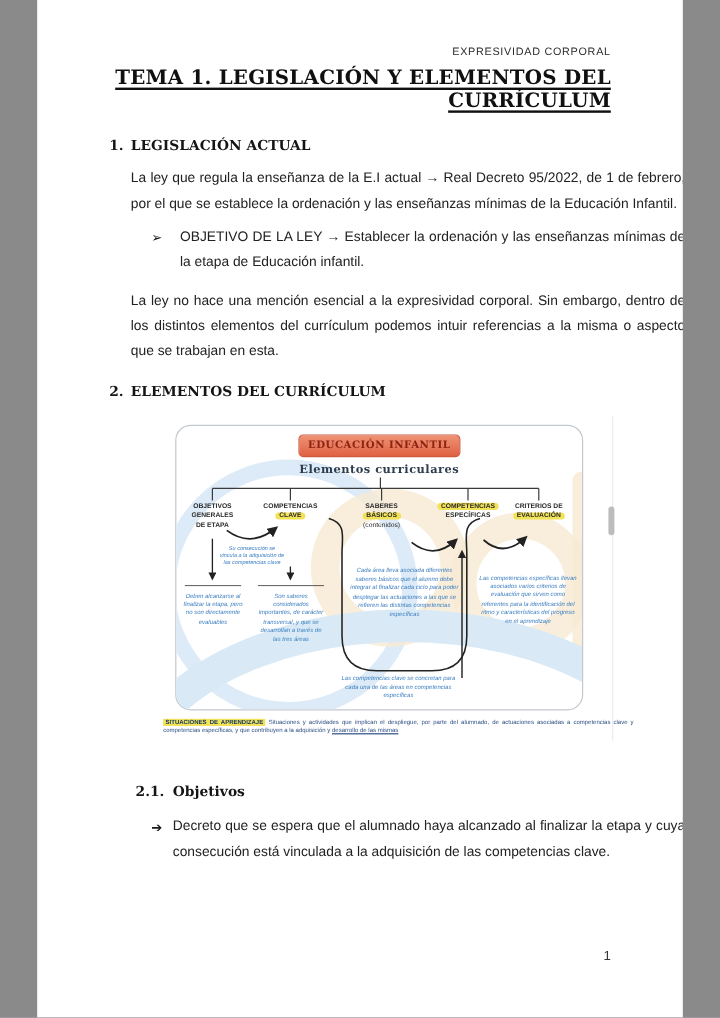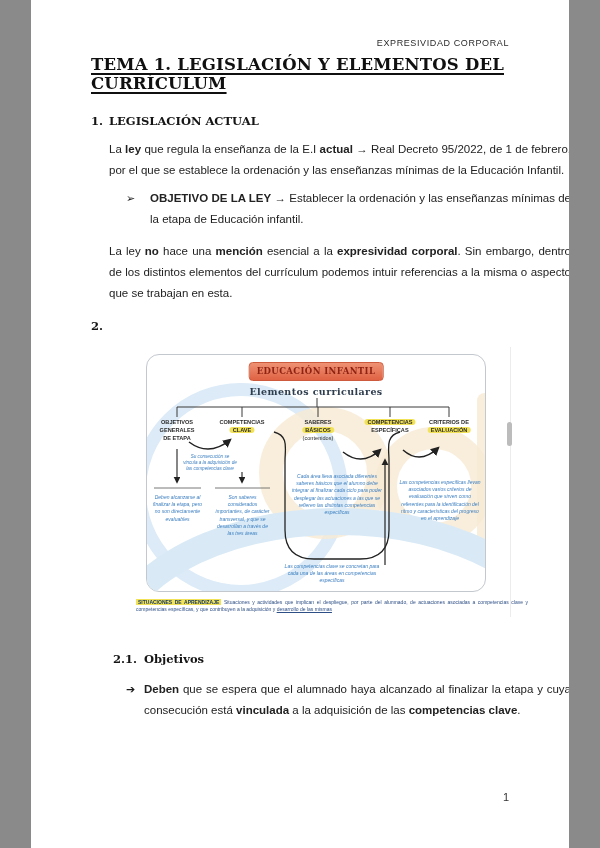--- a/index.html
+++ b/index.html
@@ -7,39 +7,39 @@
   .page {
     position:relative; width:538px; height:848px; margin:0 auto;
     background:#ffffff; overflow:hidden;
     font-family:"Liberation Sans", sans-serif; color:#1f1f1f;
   }
   .content { position:absolute; inset:0; padding:38px 60px 0 60px; }
 
   .running-header { text-align:right; font-size:9px; letter-spacing:.6px; color:#2b2b2b; }
 
   .doc-title {
-    margin-top:7px; text-align:left;
+    margin-top:7px; text-align:right;
     font-family:"DejaVu Serif", serif; font-weight:700; font-size:16.5px; color:#101010;
     text-decoration:underline; text-underline-offset:3px; text-decoration-thickness:1.5px;
     letter-spacing:.2px;
   }
 
   .h-num {
     margin-top:21px; font-family:"DejaVu Serif", serif; font-weight:700;
     font-size:11.5px; color:#151515; display:flex;
   }
   .h-num .num { width:18px; flex:0 0 auto; }
   .h-sub { margin-top:28px; margin-left:22px; }
   .h-sub .num { width:31px; }
 
   .body-par {
     margin-left:18px; margin-top:11px; width:462px;
     font-size:11.5px; line-height:21px; text-align:justify; color:#222;
   }
-  .b { font-weight:700; }
+  .b { font-weight:400; }
 
   .bullet { position:relative; margin-left:35px; margin-top:7px; width:445px; }
   .bullet .marker {
     position:absolute; left:0; top:0; font-family:"DejaVu Sans", sans-serif;
     font-size:11px; line-height:21px; color:#1a1a1a;
   }
   .bullet .btext {
     margin-left:24px; font-size:11.5px; line-height:21px; text-align:justify; color:#222;
   }
   .bullet2 { margin-left:35px; }
@@ -117,20 +117,21 @@
 
     <div class="bullet">
       <span class="marker">➢</span>
       <p class="btext"><span class="b">OBJETIVO DE LA LEY</span><span> → Establecer la ordenación y las enseñanzas mínimas de la etapa de Educación infantil.</span></p>
     </div>
 
     <p class="body-par" style=""><span>La ley </span><span class="b">no</span><span> hace una </span><span class="b">mención</span><span> esencial a la </span><span class="b">expresividad corporal</span><span>. Sin embargo, dentro de los distintos elementos del currículum podemos intuir referencias a la misma o aspecto que se trabajan en esta.</span></p>
 
     <div class="h-num" style="margin-top:15px">
       <span class="num">2.</span>
+      <span>ELEMENTOS DEL CURRÍCULUM</span>
     </div>
 
     <div class="figure">
       <div class="diag-box">
         <div class="wm wm-ring"></div>
         <div class="wm wm-beige1"></div>
         <div class="wm wm-beige2"></div>
         <div class="wm wm-stem"></div>
         <div class="wm wm-swoosh"></div>
 
@@ -197,19 +198,19 @@
       <div class="scroll-thumb"></div>
     </div>
 
     <div class="h-num h-sub">
       <span class="num">2.1.</span>
       <span>Objetivos</span>
     </div>
 
     <div class="bullet bullet2" style="margin-top:13px">
       <span class="marker">➔</span>
-      <p class="btext"><span class="b">Deben</span><span> que se espera que el alumnado haya alcanzado al finalizar la etapa y cuya consecución está </span><span class="b">vinculada</span><span> a la adquisición de las </span><span class="b">competencias clave</span><span>.</span></p>
+      <p class="btext"><span class="b">Decreto</span><span> que se espera que el alumnado haya alcanzado al finalizar la etapa y cuya consecución está </span><span class="b">vinculada</span><span> a la adquisición de las </span><span class="b">competencias clave</span><span>.</span></p>
     </div>
 
   </div>
 
   <div class="page-number">1</div>
 </div>
 
 </body></html>

